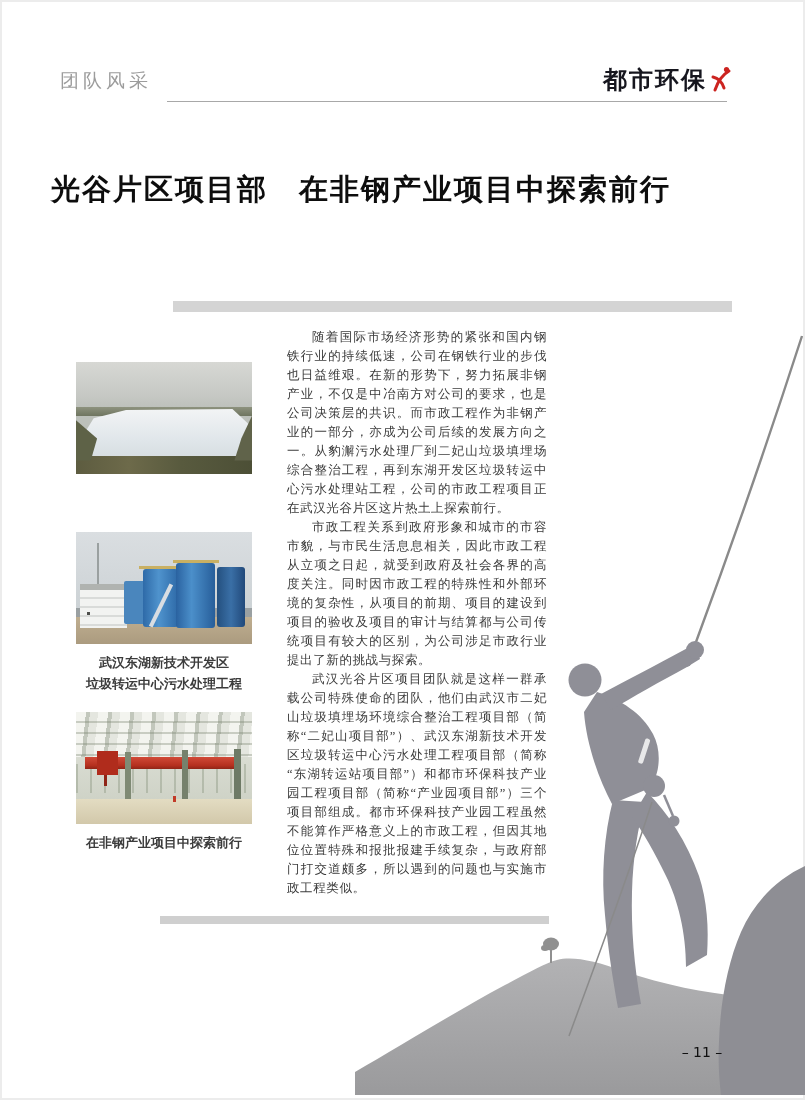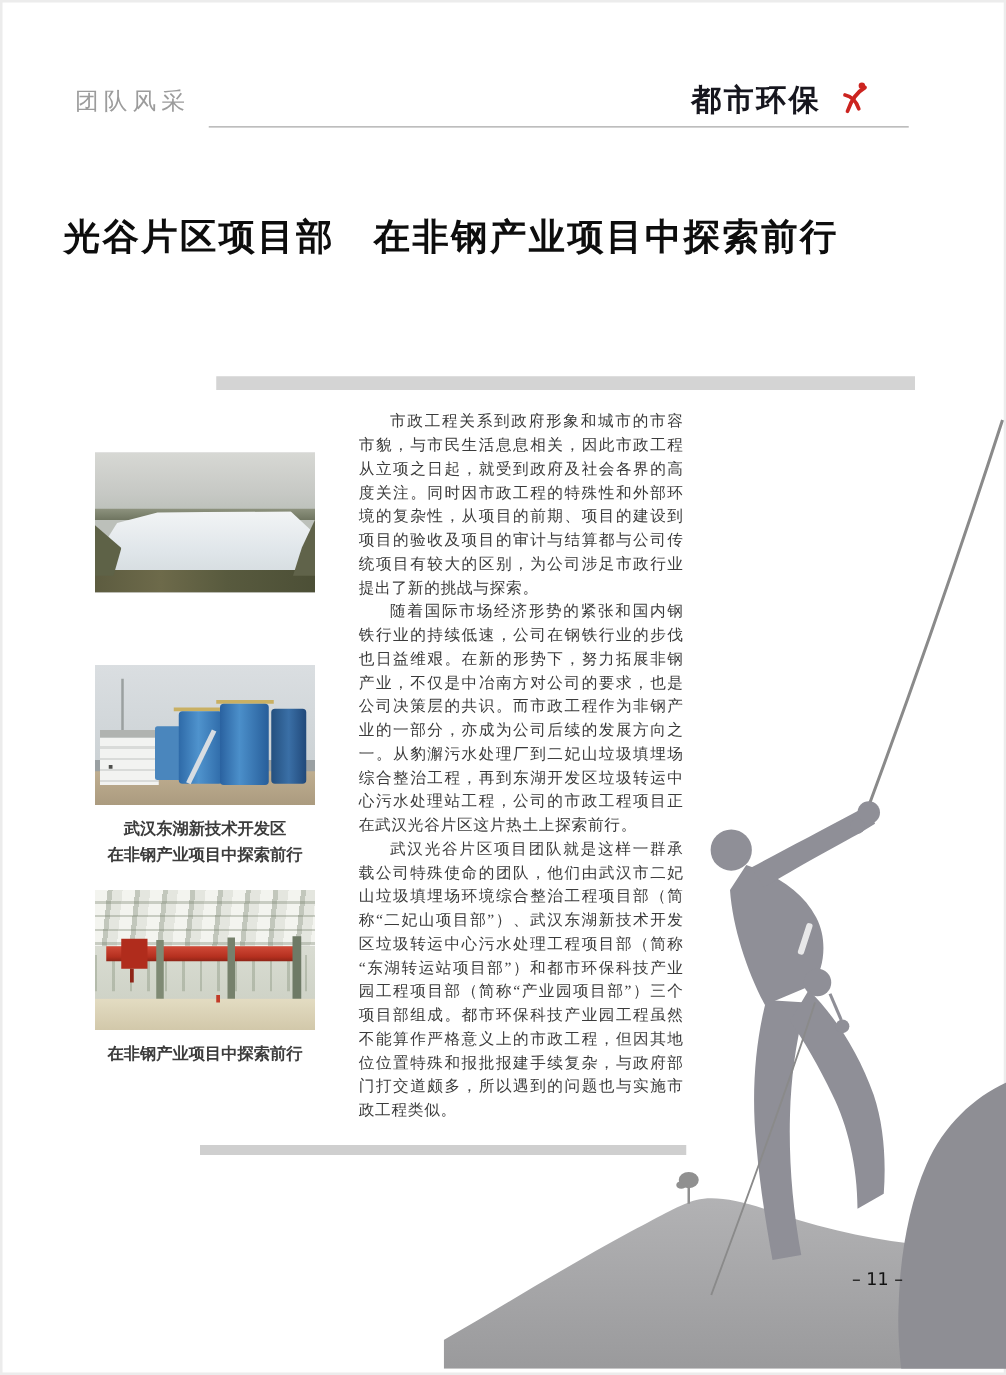--- a/index.html
+++ b/index.html
@@ -2,22 +2,22 @@
 <html lang="zh"><head>
 <meta charset="utf-8">
 <style>
   html,body{margin:0;padding:0;background:#ffffff;}
   .page{position:relative;width:805px;height:1100px;background:#fff;overflow:hidden;
         box-shadow:inset 0 0 0 2px #ececec;font-family:"Liberation Sans",sans-serif;}
 
   
   .section-label{position:absolute;left:60px;top:68px;font-size:19px;letter-spacing:4px;
         color:#9c9c9c;font-family:"Liberation Sans",sans-serif;}
-  .brand{position:absolute;left:495px;top:64px;width:200px;display:flex;align-items:center;
-        justify-content:flex-end;gap:16px;}
+  .brand{position:absolute;left:532px;top:64px;width:200px;display:flex;align-items:center;
+        justify-content:flex-end;gap:3px;}
   .brand-text{font-size:24px;font-weight:bold;color:#16161e;letter-spacing:2px;
         font-family:"Liberation Sans",sans-serif;}
   .header-rule{position:absolute;left:167px;top:101px;width:560px;height:1px;background:#a8a8a8;}
 
   
   .title{position:absolute;left:0;top:170px;width:722px;margin:0;text-align:center;
         font-family:"Liberation Serif","DejaVu Serif",serif;font-weight:bold;
         font-size:29px;letter-spacing:2px;color:#0d0d0d;}
 
   .bar{position:absolute;background:#d4d4d4;}
@@ -91,21 +91,21 @@
   
   .article{position:absolute;left:287px;top:328px;width:260px;
         font-family:"Liberation Serif","DejaVu Serif",serif;
         font-size:12.5px;line-height:19px;letter-spacing:0.6px;color:#3b3b3b;
         text-align:justify;}
   .article p{margin:0;text-indent:2em;}
 
   
   .climber-art{position:absolute;left:355px;top:330px;width:450px;height:765px;}
 
-  .page-number{position:absolute;left:672px;top:1016px;width:60px;text-align:center;
+  .page-number{position:absolute;left:672px;top:1044px;width:60px;text-align:center;
         font-size:14px;color:#111;font-family:"DejaVu Sans","Liberation Sans",sans-serif;}
 </style>
 </head>
 <body>
 
 <div class="page">
 
   <span class="section-label">团队风采</span>
 
   <div class="brand">
@@ -144,41 +144,41 @@
     </div>
     <div class="p2-tank-a"></div>
     <div class="p2-rail-b"></div>
     <div class="p2-tank-b"></div>
     <div class="p2-rail-c"></div>
     <div class="p2-tank-c"></div>
     <div class="p2-tank-d"></div>
     <div class="p2-stair"></div>
   </div>
   <div class="caption" id="caption2">武汉东湖新技术开发区
-在非钢产业项目中探索前行</div>
+垃圾转运中心污水处理工程</div>
 
   <div class="photo" id="photo3">
     <div class="p3-roof"></div>
     <div class="p3-truss"></div>
     <div class="p3-wall"></div>
     <div class="p3-windows"></div>
     <div class="p3-crane"></div>
     <div class="p3-trolley"></div>
     <div class="p3-hook"></div>
     <div class="p3-col1"></div>
     <div class="p3-col2"></div>
     <div class="p3-col3"></div>
     <div class="p3-floor"></div>
     <div class="p3-worker"></div>
   </div>
   <div class="caption" id="caption3">在非钢产业项目中探索前行</div>
 
   <div class="article">
+    <p>随着国际市场经济形势的紧张和国内钢铁行业的持续低速，公司在钢铁行业的步伐也日益维艰。在新的形势下，努力拓展非钢产业，不仅是中冶南方对公司的要求，也是公司决策层的共识。而市政工程作为非钢产业的一部分，亦成为公司后续的发展方向之一。从豹澥污水处理厂到二妃山垃圾填埋场综合整治工程，再到东湖开发区垃圾转运中心污水处理站工程，公司的市政工程项目正在武汉光谷片区这片热土上探索前行。</p>
     <p>市政工程关系到政府形象和城市的市容市貌，与市民生活息息相关，因此市政工程从立项之日起，就受到政府及社会各界的高度关注。同时因市政工程的特殊性和外部环境的复杂性，从项目的前期、项目的建设到项目的验收及项目的审计与结算都与公司传统项目有较大的区别，为公司涉足市政行业提出了新的挑战与探索。</p>
-    <p>随着国际市场经济形势的紧张和国内钢铁行业的持续低速，公司在钢铁行业的步伐也日益维艰。在新的形势下，努力拓展非钢产业，不仅是中冶南方对公司的要求，也是公司决策层的共识。而市政工程作为非钢产业的一部分，亦成为公司后续的发展方向之一。从豹澥污水处理厂到二妃山垃圾填埋场综合整治工程，再到东湖开发区垃圾转运中心污水处理站工程，公司的市政工程项目正在武汉光谷片区这片热土上探索前行。</p>
     <p>武汉光谷片区项目团队就是这样一群承载公司特殊使命的团队，他们由武汉市二妃山垃圾填埋场环境综合整治工程项目部（简称“二妃山项目部”）、武汉东湖新技术开发区垃圾转运中心污水处理工程项目部（简称“东湖转运站项目部”）和都市环保科技产业园工程项目部（简称“产业园项目部”）三个项目部组成。都市环保科技产业园工程虽然不能算作严格意义上的市政工程，但因其地位位置特殊和报批报建手续复杂，与政府部门打交道颇多，所以遇到的问题也与实施市政工程类似。</p>
   </div>
 
   <div class="bar bar-bottom"></div>
 
   <svg class="climber-art" viewBox="0 0 450 765" aria-hidden="true">
     <defs>
       <linearGradient id="slopeGrad" x1="0" y1="0" x2="0" y2="1">
         <stop offset="0" stop-color="#b2b2b4"></stop>
         <stop offset="1" stop-color="#9a9a9c"></stop>

